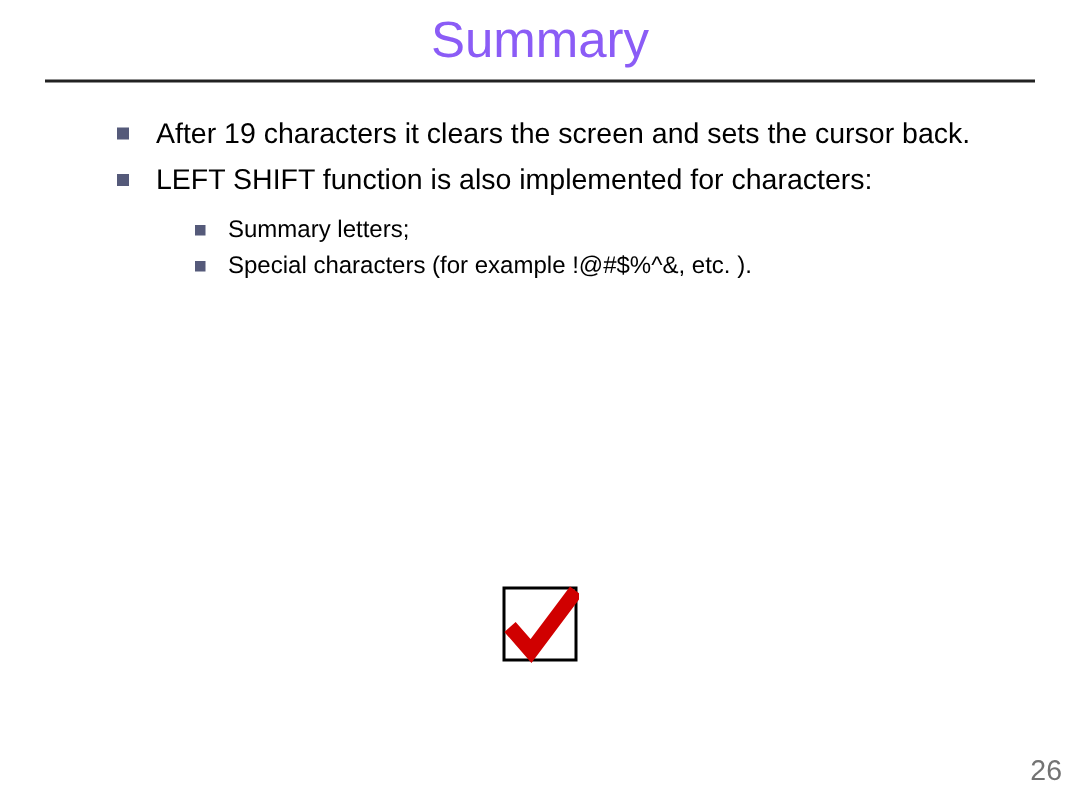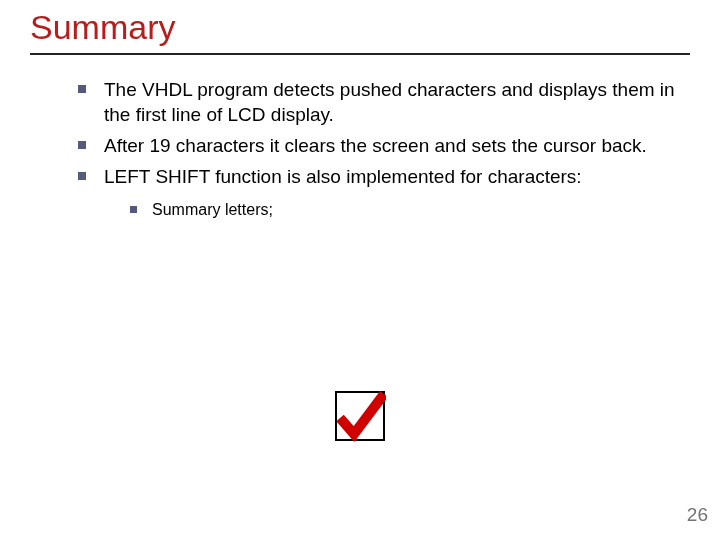--- a/index.html
+++ b/index.html
@@ -1,41 +1,41 @@
 <!DOCTYPE html>
 <html><head>
 <meta charset="utf-8">
 <style>
   * { margin: 0; padding: 0; box-sizing: border-box; }
   html, body { width: 720px; height: 540px; background: #fff; font-family: Verdana, Geneva, sans-serif; color: #000; }
   .slide { position: relative; width: 720px; height: 540px; padding: 8px 30px 0 30px; }
-  .title { font-family: Verdana, Geneva, sans-serif; font-size: 34px; font-weight: 400; color: #b91c1c; letter-spacing: 0px; }
+  .title { font-family: Verdana, Geneva, sans-serif; font-size: 34px; font-weight: 400; color: #8b5cf6; letter-spacing: 0px; text-align: center; }
   .rule { border: none; border-top: 2px solid #222; margin-top: 6px; margin-bottom: 22px; }
   .bullets { list-style: none; margin-left: 48px; }
   .bullets > li { position: relative; font-size: 19px; line-height: 1.32; margin-bottom: 6px; padding-left: 26px; }
   .bullets > li::before { content: ""; position: absolute; left: 0; top: 8px; width: 8px; height: 8px; background: #555a7a; }
   .sub { list-style: none; margin-left: 100px; margin-top: 10px; }
   .sub > li { position: relative; font-size: 16px; line-height: 1.35; margin-bottom: 2px; padding-left: 22px; }
   .sub > li::before { content: ""; position: absolute; left: 0; top: 7px; width: 7px; height: 7px; background: #555a7a; }
   .check-wrap { position: absolute; left: 50%; top: 390px; transform: translateX(-50%); }
   .page-num { position: absolute; right: 12px; bottom: 14px; font-size: 19px; color: #737373; }
 </style>
 </head>
 <body>
 
 <div class="slide">
   <h1 class="title">Summary</h1>
   <hr class="rule">
   <ul class="bullets">
-    <li>The VHDL program detects pushed characters and displays them in the first line of LCD display.</li>
     <li>After 19 characters it clears the screen and sets the cursor back.</li>
     <li>LEFT SHIFT function is also implemented for characters:</li>
   </ul>
   <ul class="sub">
     <li>Summary letters;</li>
+    <li>Special characters (for example !@#$%^&amp;, etc. ).</li>
   </ul>
 
   <div class="check-wrap">
     <svg width="52" height="52" viewBox="0 0 52 52">
       <rect x="2" y="2" width="48" height="48" fill="#fff" stroke="#000" stroke-width="2"></rect>
       <path d="M 6 28 L 20 44 L 50 4" fill="none" stroke="#d00000" stroke-width="10" stroke-linecap="butt" stroke-linejoin="miter"></path>
     </svg>
   </div>
 
   <div class="page-num">26</div>

